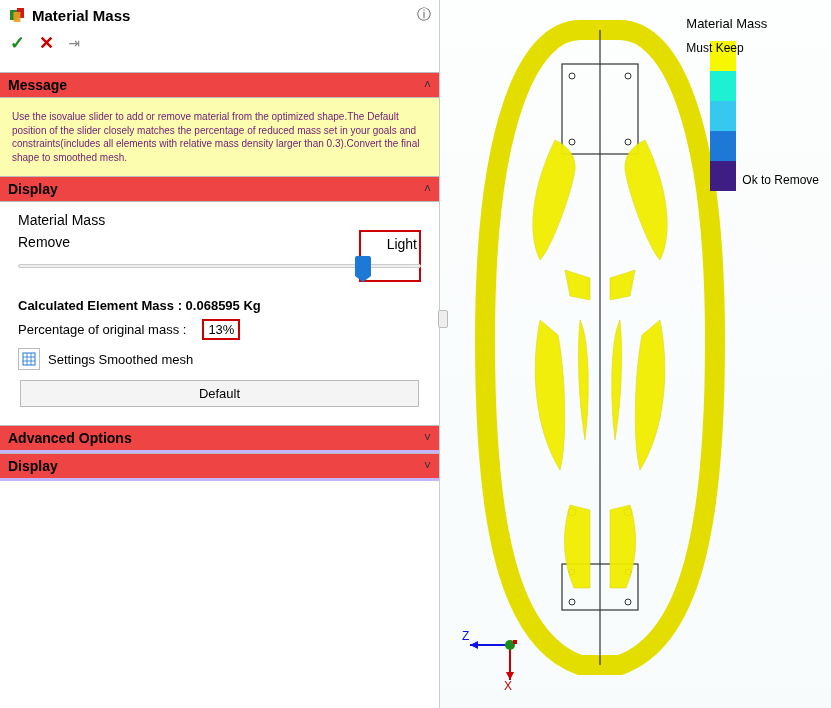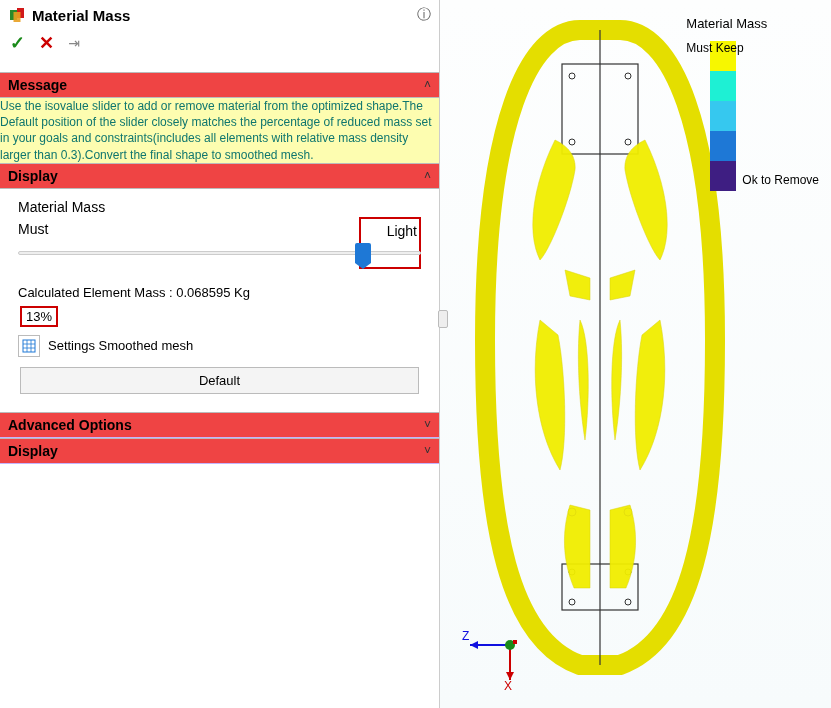--- a/index.html
+++ b/index.html
@@ -17,40 +17,40 @@
   .action-row .ok { color: #1a8a1a; font-size: 18px; font-weight: bold; cursor: pointer; }
   .action-row .cancel { color: #c00; font-size: 18px; font-weight: bold; cursor: pointer; }
   .action-row .pin { color: #888; font-size: 14px; cursor: pointer; }
 
   .tabs { display: flex; border-bottom: 1px solid #bbb; }
   .tab { padding: 6px 10px; font-size: 14px; background: #e6e6e6; border: 1px solid #bbb; border-bottom: none; margin-right: -1px; cursor: pointer; }
   .tab.active { background: #fff; color: #2266cc; border-bottom: 1px solid #fff; position: relative; top: 1px; }
 
   .section { border-top: 1px solid #bbb; }
   .section-header { display: flex; justify-content: space-between; align-items: center; padding: 4px 8px; background: #ef4444; cursor: pointer; border-bottom: 1px solid #bbb; }
-  .section-header.collapsed { border-bottom: 1px solid #c4b5fd; }
+  .section-header.collapsed { border-bottom: 3px solid #c4b5fd; }
   .section-title { font-weight: bold; font-size: 14px; }
   .chev { font-size: 12px; color: #333; }
 
   .section-body { padding: 6px 10px 12px 10px; }
 
-  .msg { background: #fdfdb0; padding: 0; font-size: 12px; color: #0f766e; line-height: 1.35; }
+  .msg { background: #fdfdb0; padding: 12px; font-size: 10px; color: #701a75; line-height: 1.35; }
 
   .subhead { font-size: 14px; margin: 4px 0 6px 8px; }
   .slider-row { position: relative; height: 56px; margin: 0 8px; }
   .sl-heavy { position: absolute; left: 0; top: 0; font-size: 14px; }
   .sl-light-box { position: absolute; right: 0; top: -4px; width: 62px; height: 52px; border: 2px solid #c00; }
   .sl-light-text { position: absolute; right: 4px; top: 2px; font-size: 14px; text-align: right; }
   .track { position: absolute; left: 0; right: 0; top: 30px; height: 4px; background: #eee; border: 1px solid #ccc; border-radius: 2px; }
   .thumb { position: absolute; top: 22px; width: 16px; height: 20px; background: #1e78d6; border-radius: 2px 2px 0 0; }
   .thumb::after { content: ""; position: absolute; left: 0; top: 100%; border-left: 8px solid transparent; border-right: 8px solid transparent; border-top: 6px solid #1e78d6; }
 
-  .calc-row { font-size: 13px; margin: 8px 4px 4px 8px; }
+  .calc-row { font-size: 13px; margin: 8px 4px 4px 8px; font-weight: bold; }
   .pct-row { font-size: 13px; margin: 6px 4px 8px 8px; display: flex; align-items: center; }
-  .pct-box { border: 2px solid #c00; padding: 1px 4px; margin-left: 2px; }
+  .pct-box { border: 2px solid #c00; padding: 1px 4px; margin-left: 16px; }
 
   .smooth-row { display: flex; align-items: center; gap: 8px; margin: 6px 4px 10px 8px; font-size: 13px; }
   .smooth-icon { width: 22px; height: 22px; border: 1px solid #bbb; background: #fff; display: flex; align-items: center; justify-content: center; cursor: pointer; }
 
   .default-btn { display: block; width: 95%; margin: 0 auto 6px auto; padding: 5px 12px; text-align: center; font-size: 13px; background: #f4f4f4; border: 1px solid #bbb; cursor: pointer; }
 
   
   .legend { position: absolute; right: 12px; top: 16px; font-size: 13px; }
   .legend-title { margin-bottom: 10px; }
   .legend-bar { width: 26px; height: 150px; margin-left: 24px; display: flex; flex-direction: column; }
@@ -106,30 +106,31 @@
 
   <div class="section">
     <div class="section-header">
       <span class="section-title">Display</span>
       <span class="chev">˄</span>
     </div>
     <div class="section-body">
       <div class="subhead">Material Mass</div>
 
       <div class="slider-row">
-        <span class="sl-heavy">Must</span>
+        <span class="sl-heavy">Remove</span>
         <div class="sl-light-box"></div>
         <span class="sl-light-text">Light</span>
         <div class="track"></div>
         <div class="thumb" id="slider-thumb" style="left: 337px;"></div>
       </div>
 
       <div class="calc-row">Calculated Element Mass : 0.068595 Kg</div>
 
       <div class="pct-row">
+        <span>Percentage of original mass :</span>
         <span class="pct-box">13%</span>
       </div>
 
       <div class="smooth-row">
         <span class="smooth-icon">
           <svg width="16" height="16" viewBox="0 0 16 16">
               <rect x="2" y="2" width="12" height="12" fill="none" stroke="#1e78d6" stroke-width="1"></rect>
               <path d="M2 6 L14 6 M2 10 L14 10 M6 2 L6 14 M10 2 L10 14" stroke="#1e78d6" stroke-width="0.8"></path>
             </svg>
         </span>

